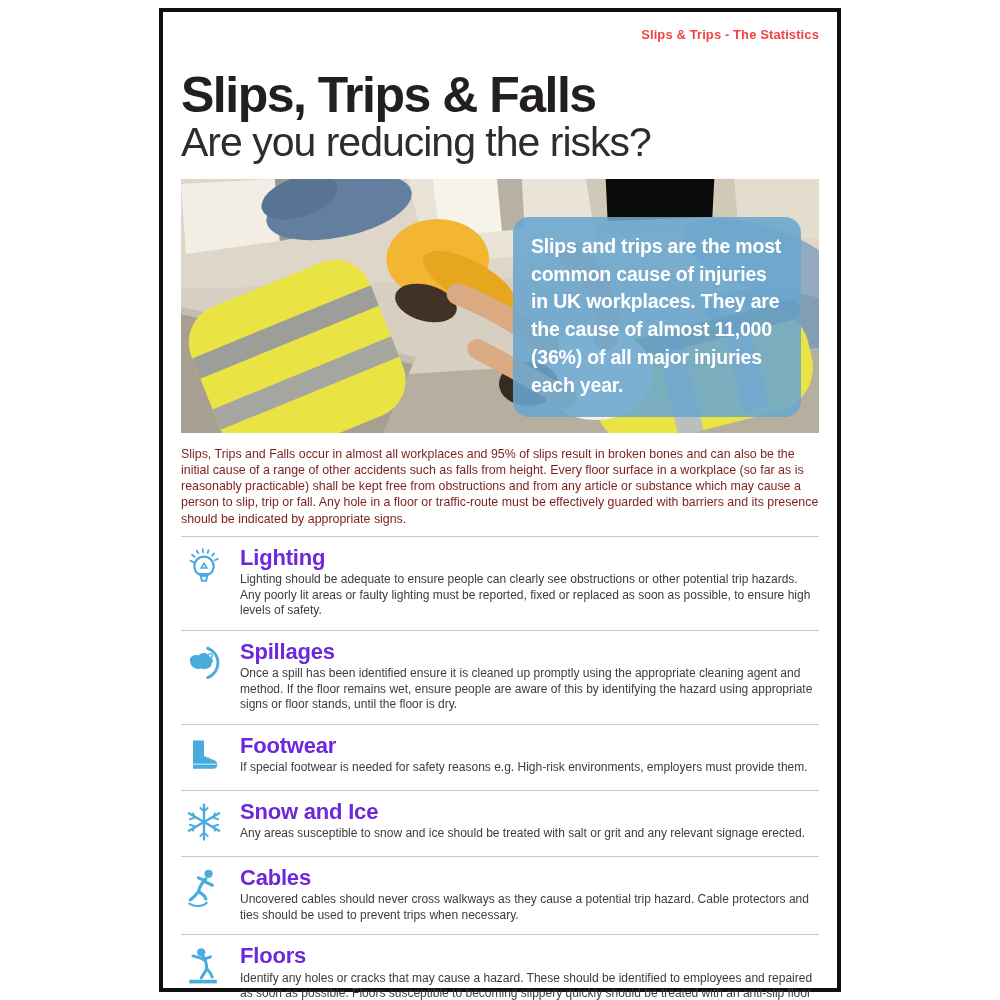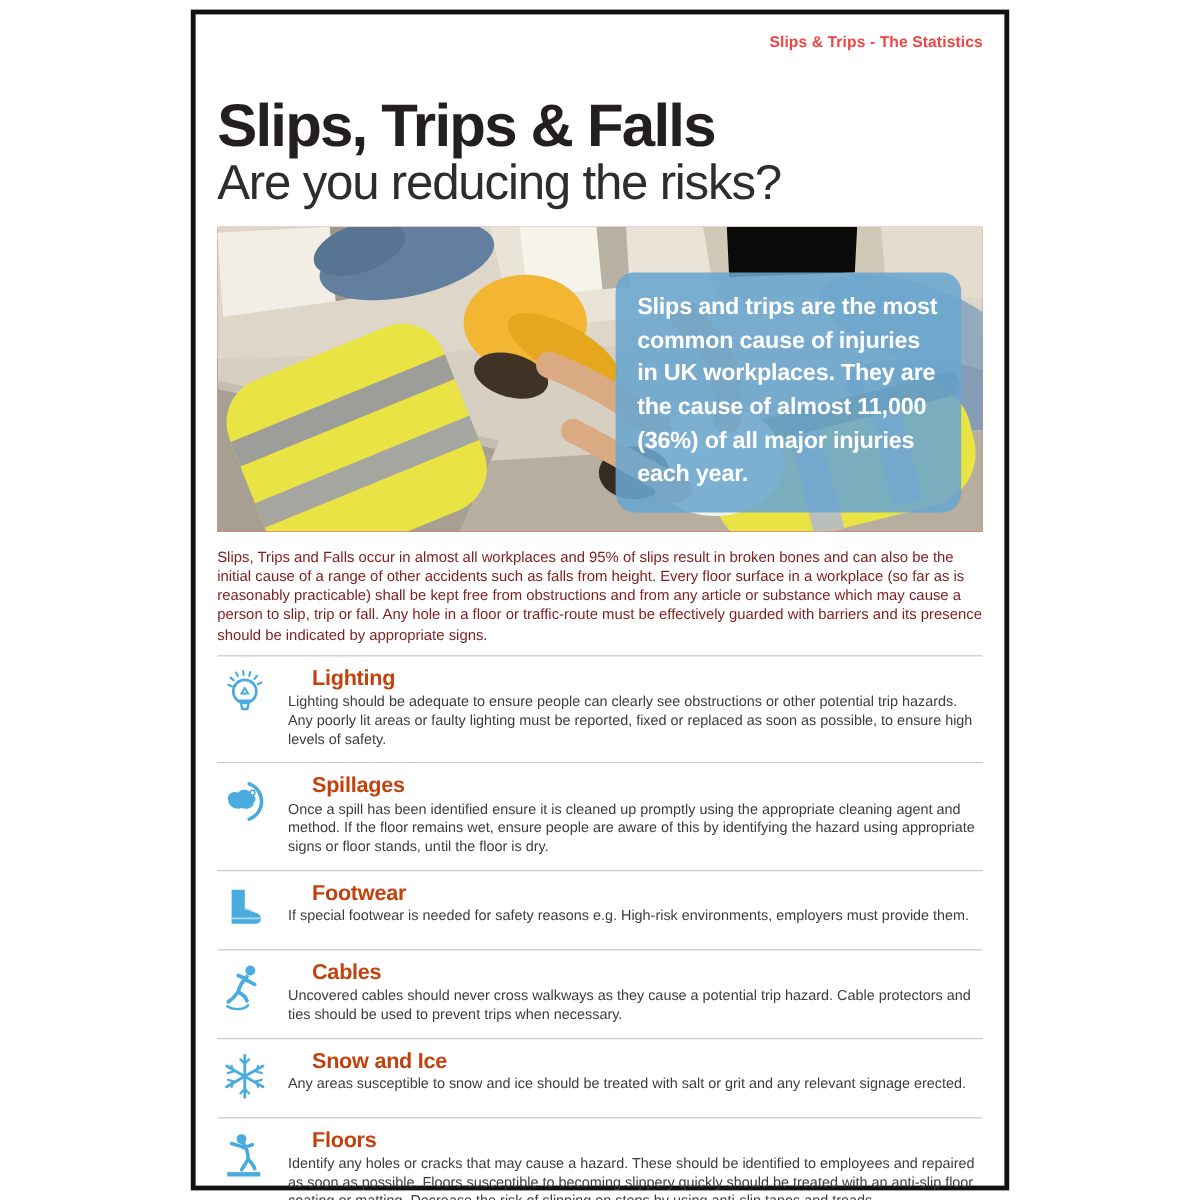--- a/index.html
+++ b/index.html
@@ -18,21 +18,21 @@
     font-weight: bold;
     color: #ef4444;
     padding-top: 15px;
     letter-spacing: 0.1px;
   }
   .title {
     font-size: 50px;
     font-weight: bold;
     color: #231f20;
     letter-spacing: -1.5px;
-    margin-top: 38px;
+    margin-top: 28px;
     line-height: 1.0;
   }
   .subtitle {
     font-size: 41px;
     font-weight: 400;
     color: #2d2d2d;
     letter-spacing: -1px;
     line-height: 1.1;
     margin-top: 0;
   }
@@ -82,26 +82,25 @@
     flex: 0 0 46px;
     height: 46px;
     margin-right: 13px;
     display: flex;
     align-items: center;
     justify-content: center;
   }
   .sec-icon svg { width: 44px; height: 44px; }
   .sec-body { flex: 1; }
   .sec-title {
-    color: #c2410c;
-    font-size: 18px;
+    color: #6d28d9;
+    font-size: 22px;
     font-weight: bold;
     line-height: 1.15;
     letter-spacing: -0.2px;
-    margin-left: 20px;
   }
   .sec-text {
     font-size: 12px;
     color: #3c3c3c;
     line-height: 1.3;
     margin-top: 2px;
   }
 </style>
 </head>
 <body>
@@ -231,20 +230,47 @@
         <div class="sec-text">If special footwear is needed for safety reasons e.g. High-risk environments, employers must provide them.</div>
       </div>
     </div>
     <div class="divider"></div>
   </div>
 
   <div>
     <div class="section">
       <div class="sec-icon">
             <svg viewBox="0 0 48 48" fill="none">
+    <g stroke="#4aabde" stroke-width="2.6" stroke-linecap="round">
+      <line x1="24" y1="5" x2="24" y2="43"></line>
+      <line x1="7.5" y1="14.5" x2="40.5" y2="33.5"></line>
+      <line x1="7.5" y1="33.5" x2="40.5" y2="14.5"></line>
+    </g>
+    <g stroke="#4aabde" stroke-width="2" stroke-linecap="round">
+      <path d="M20,8.5 L24,12.5 L28,8.5"></path>
+      <path d="M20,39.5 L24,35.5 L28,39.5"></path>
+      <path d="M8.5,21 L13.5,19.5 L12,14.5"></path>
+      <path d="M36,33.5 L34.5,28.5 L39.5,27"></path>
+      <path d="M8.5,27 L13.5,28.5 L12,33.5"></path>
+      <path d="M36,14.5 L34.5,19.5 L39.5,21"></path>
+    </g>
+  </svg>
+          </div>
+      <div class="sec-body">
+        <div class="sec-title">Snow and Ice</div>
+        <div class="sec-text">Any areas susceptible to snow and ice should be treated with salt or grit and any relevant signage erected.</div>
+      </div>
+    </div>
+    <div class="divider"></div>
+  </div>
+
+  <div>
+    <div class="section">
+      <div class="sec-icon">
+            <svg viewBox="0 0 48 48" fill="none">
     <circle cx="29" cy="8.5" r="4.5" fill="#4aabde"></circle>
     <g stroke="#4aabde" stroke-width="3.4" stroke-linecap="round">
       <path d="M26,14 C22,18 19,23 18,28"></path>
       <path d="M25,17 L33,21"></path>
       <path d="M25,16 L18,13"></path>
       <path d="M18,28 C15,32 12,35 9,37"></path>
       <path d="M18,28 C22,30 25,33 26,36"></path>
     </g>
     <path d="M8,41 C14,45 24,44 27,40" stroke="#4aabde" stroke-width="2.2" fill="none" stroke-linecap="round"></path>
   </svg>
@@ -254,47 +280,20 @@
         <div class="sec-text">Uncovered cables should never cross walkways as they cause a potential trip hazard. Cable protectors and ties should be used to prevent trips when necessary.</div>
       </div>
     </div>
     <div class="divider"></div>
   </div>
 
   <div>
     <div class="section">
       <div class="sec-icon">
             <svg viewBox="0 0 48 48" fill="none">
-    <g stroke="#4aabde" stroke-width="2.6" stroke-linecap="round">
-      <line x1="24" y1="5" x2="24" y2="43"></line>
-      <line x1="7.5" y1="14.5" x2="40.5" y2="33.5"></line>
-      <line x1="7.5" y1="33.5" x2="40.5" y2="14.5"></line>
-    </g>
-    <g stroke="#4aabde" stroke-width="2" stroke-linecap="round">
-      <path d="M20,8.5 L24,12.5 L28,8.5"></path>
-      <path d="M20,39.5 L24,35.5 L28,39.5"></path>
-      <path d="M8.5,21 L13.5,19.5 L12,14.5"></path>
-      <path d="M36,33.5 L34.5,28.5 L39.5,27"></path>
-      <path d="M8.5,27 L13.5,28.5 L12,33.5"></path>
-      <path d="M36,14.5 L34.5,19.5 L39.5,21"></path>
-    </g>
-  </svg>
-          </div>
-      <div class="sec-body">
-        <div class="sec-title">Snow and Ice</div>
-        <div class="sec-text">Any areas susceptible to snow and ice should be treated with salt or grit and any relevant signage erected.</div>
-      </div>
-    </div>
-    <div class="divider"></div>
-  </div>
-
-  <div>
-    <div class="section">
-      <div class="sec-icon">
-            <svg viewBox="0 0 48 48" fill="none">
     <circle cx="21" cy="9" r="4.5" fill="#4aabde"></circle>
     <g stroke="#4aabde" stroke-width="3.2" stroke-linecap="round">
       <path d="M23,13 C26,18 27,23 27,27"></path>
       <path d="M22,16 L12,13"></path>
       <path d="M23,17 L31,14"></path>
       <path d="M27,27 C25,31 23,34 21,37"></path>
       <path d="M27,27 C30,30 32,33 33,36"></path>
     </g>
     <rect x="8" y="39" width="30" height="4" fill="#4aabde"></rect>
   </svg>

